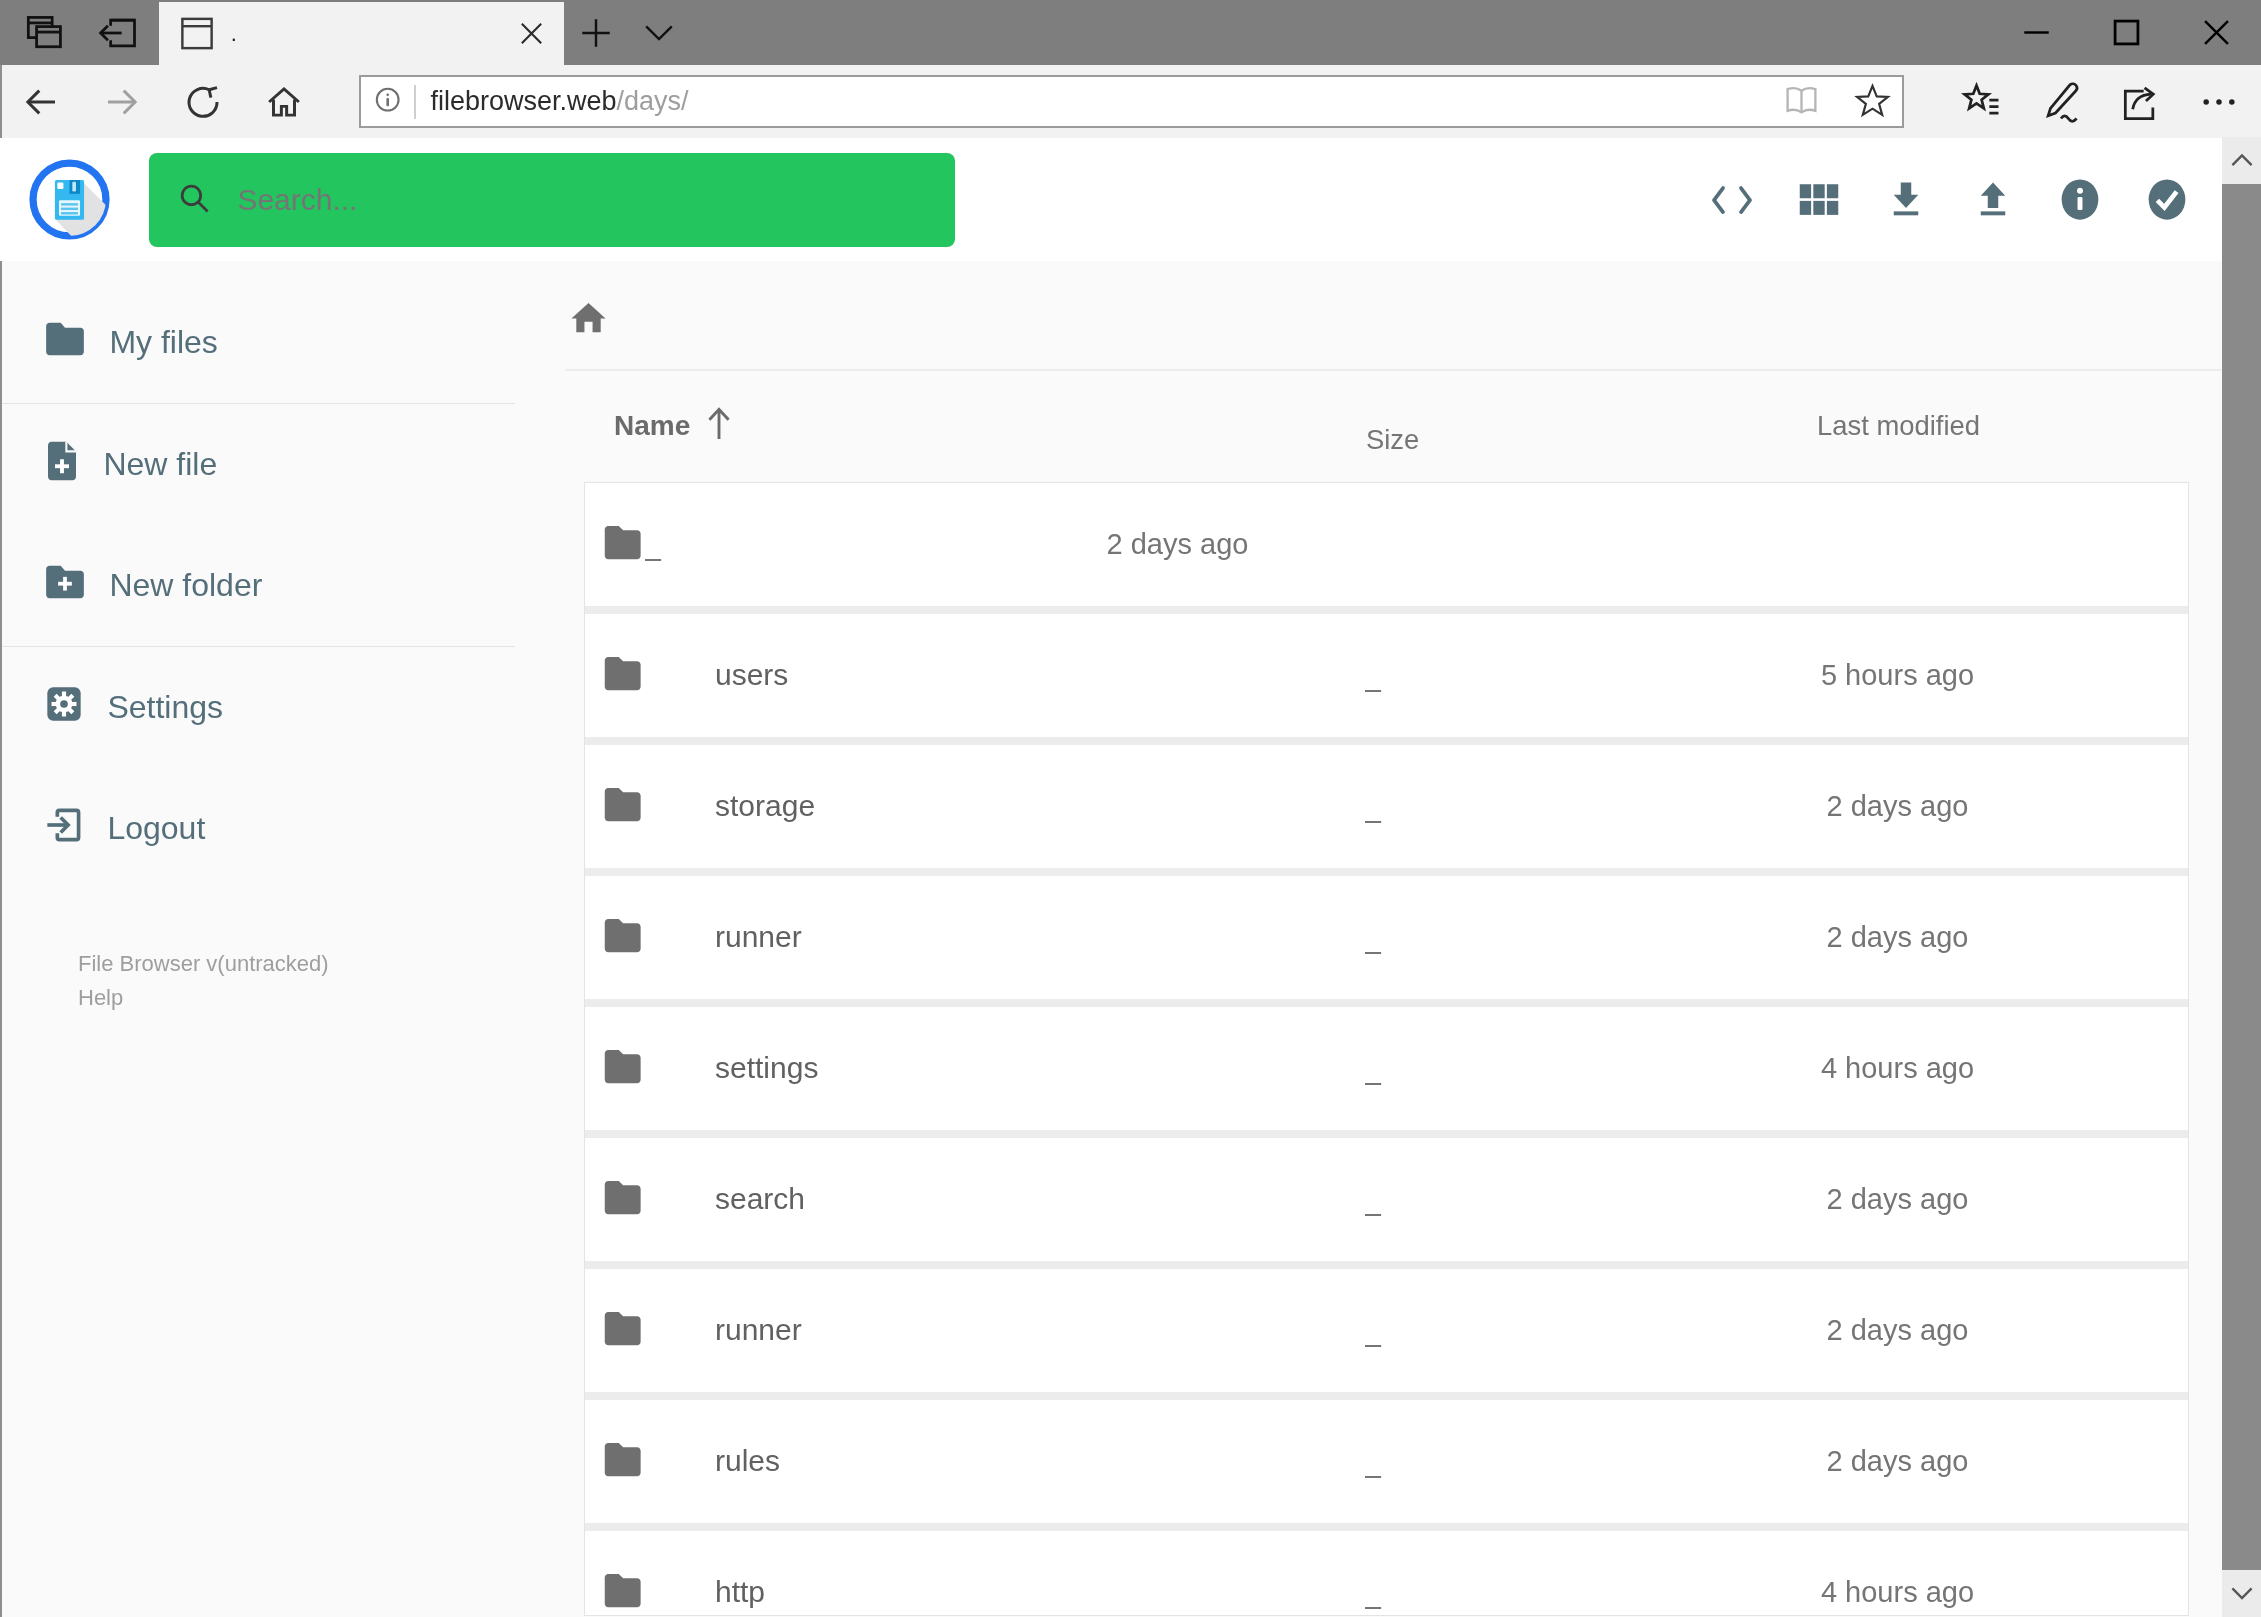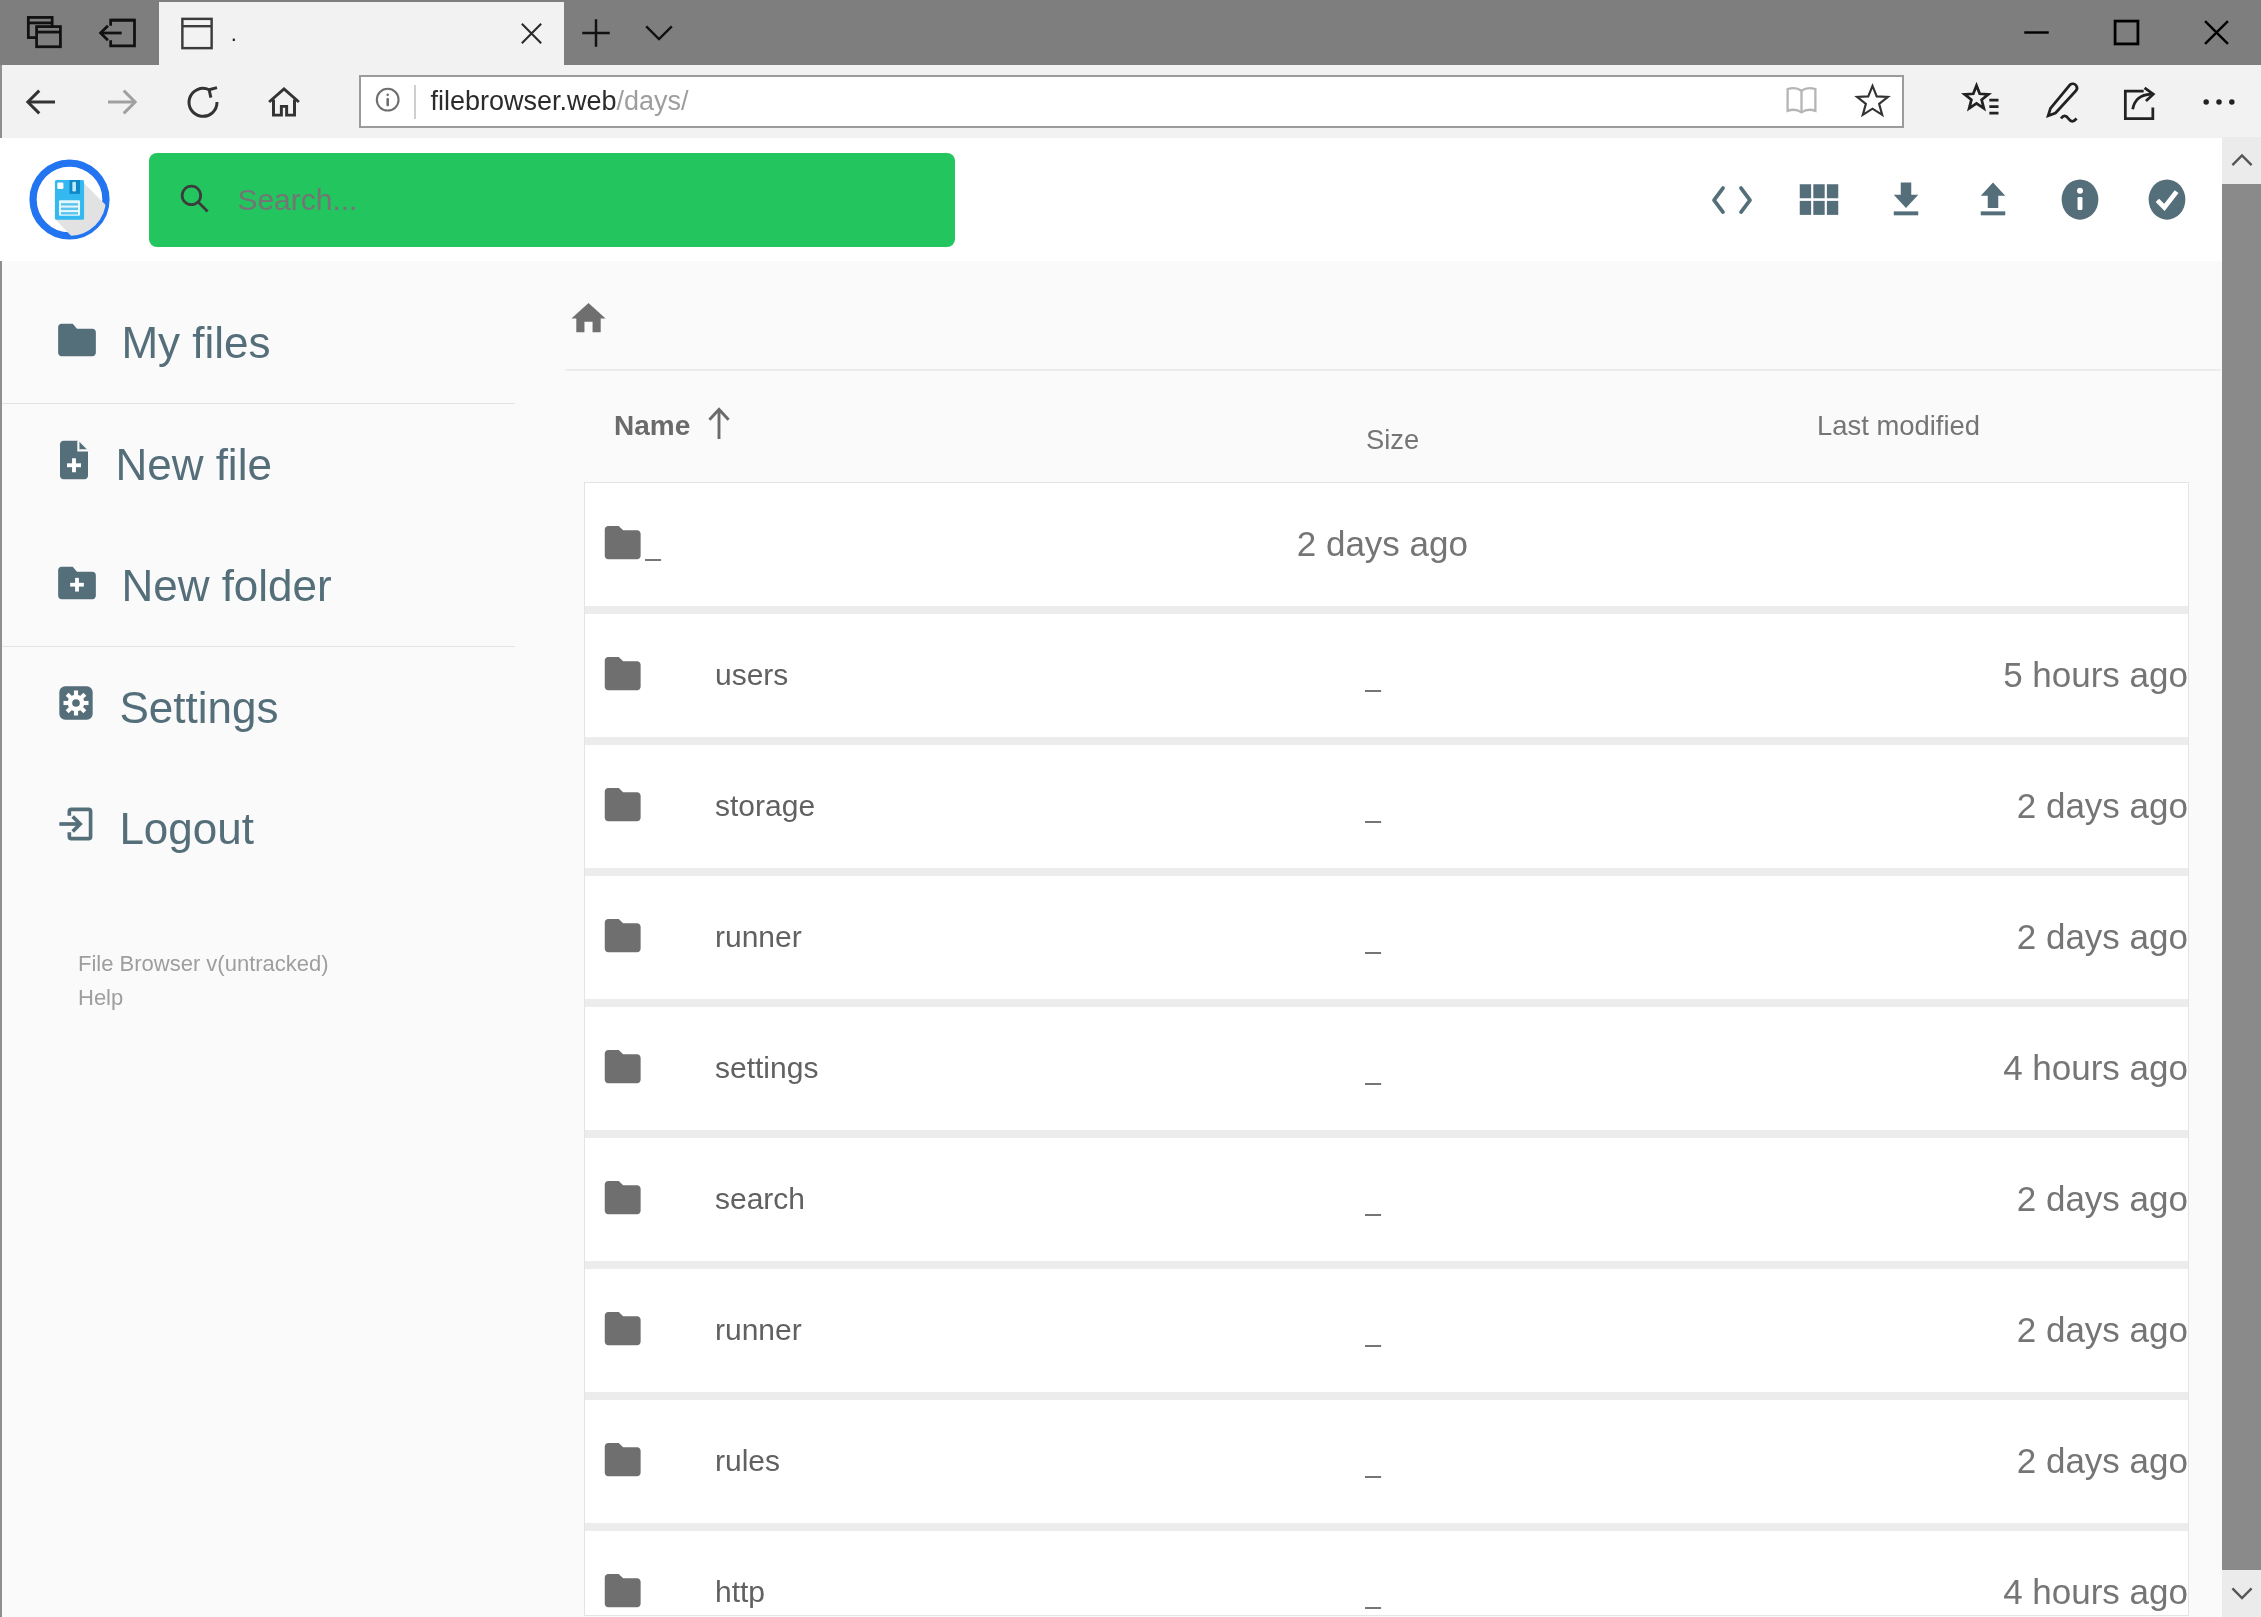--- a/index.html
+++ b/index.html
@@ -35,42 +35,42 @@
   .searchbox input { border:none; outline:none; background:transparent; font-family:"Liberation Sans",sans-serif; font-size:30px; color:#555; margin-left:24px; width:646px; }
   .searchbox input::placeholder { color:#757575; }
   .header-actions { margin-left:auto; display:flex; align-items:center; gap:45px; }
   .action-btn { width:42px; height:45px; display:flex; align-items:center; justify-content:center; }
 
   
   .app-body { display:flex; height:1357px; }
   .window-edge { position:absolute; left:0; top:65px; bottom:0; width:2.4px; background:#8f8f8f; }
 
   .sidebar { width:549px; padding-top:21px; flex:none; }
-  .side-item { height:121px; display:flex; align-items:center; padding-left:56px; color:#546E7A; font-size:44px; }
+  .side-item { height:121px; display:flex; align-items:center; padding-left:44px; color:#546E7A; font-size:32px; }
   .side-item .lbl { margin-left:23.4px; }
   .side-divider { height:0; border-top:1.6px solid #e4e4e4; margin-right:34px; }
   .side-footer { margin-top:58px; padding-left:78px; color:#9e9e9e; font-size:22px; line-height:34px; }
 
   .main { flex:1; min-width:0; }
   .breadcrumb { margin:39px 0 0 20px; height:39px; display:flex; align-items:center; }
   .bc-divider { height:1.6px; background:#ececec; margin:30px 40px 0 16px; }
 
   .table-header { height:111px; margin:0 72px 0 35px; display:flex; align-items:center; }
   .col-name { flex:1; min-width:0; display:flex; align-items:center; }
   .col-size { width:242px; flex:none;margin-top:28px; }
   .col-mod  { width:581px; text-align:center; flex:none; }
   .table-header .col-name { padding-left:30px; font-size:28px; font-weight:bold; color:#6b6b6b; }
   .table-header .sort-arrow { margin-left:13px; }
   .table-header .col-size, .table-header .col-mod { font-size:27.4px; color:#757575; }
 
   .listing { margin:0 72px 0 35px; height:1134px; background:#ececec; border:1.6px solid #e4e4e4; display:flex; flex-direction:column; gap:8px; overflow:hidden; }
   .file-row { height:123px; flex:none; background:#fff; display:flex; align-items:center; padding-left:18px; }
   .file-row .row-name { margin-left:70px; font-size:30px; color:#616161; }
   .file-row .col-size { font-size:29px; color:#757575; }
-  .file-row .col-mod { font-size:35px; color:#757575;text-align:right; }
+  .file-row .col-mod { font-size:29px; color:#757575; }
 
   
   .scrollbar { position:absolute; right:0; top:137px; width:39px; height:1480px; background:#ebebeb; }
   .sb-btn { height:47px; display:flex; align-items:center; justify-content:center; }
   .sb-btn.down { position:absolute; bottom:0; left:0; right:0; }
   .sb-thumb { position:absolute; top:47px; left:0; width:39px; height:1386px; background:#8a8a8a; }
 </style>
 </head>
 <body>
 

